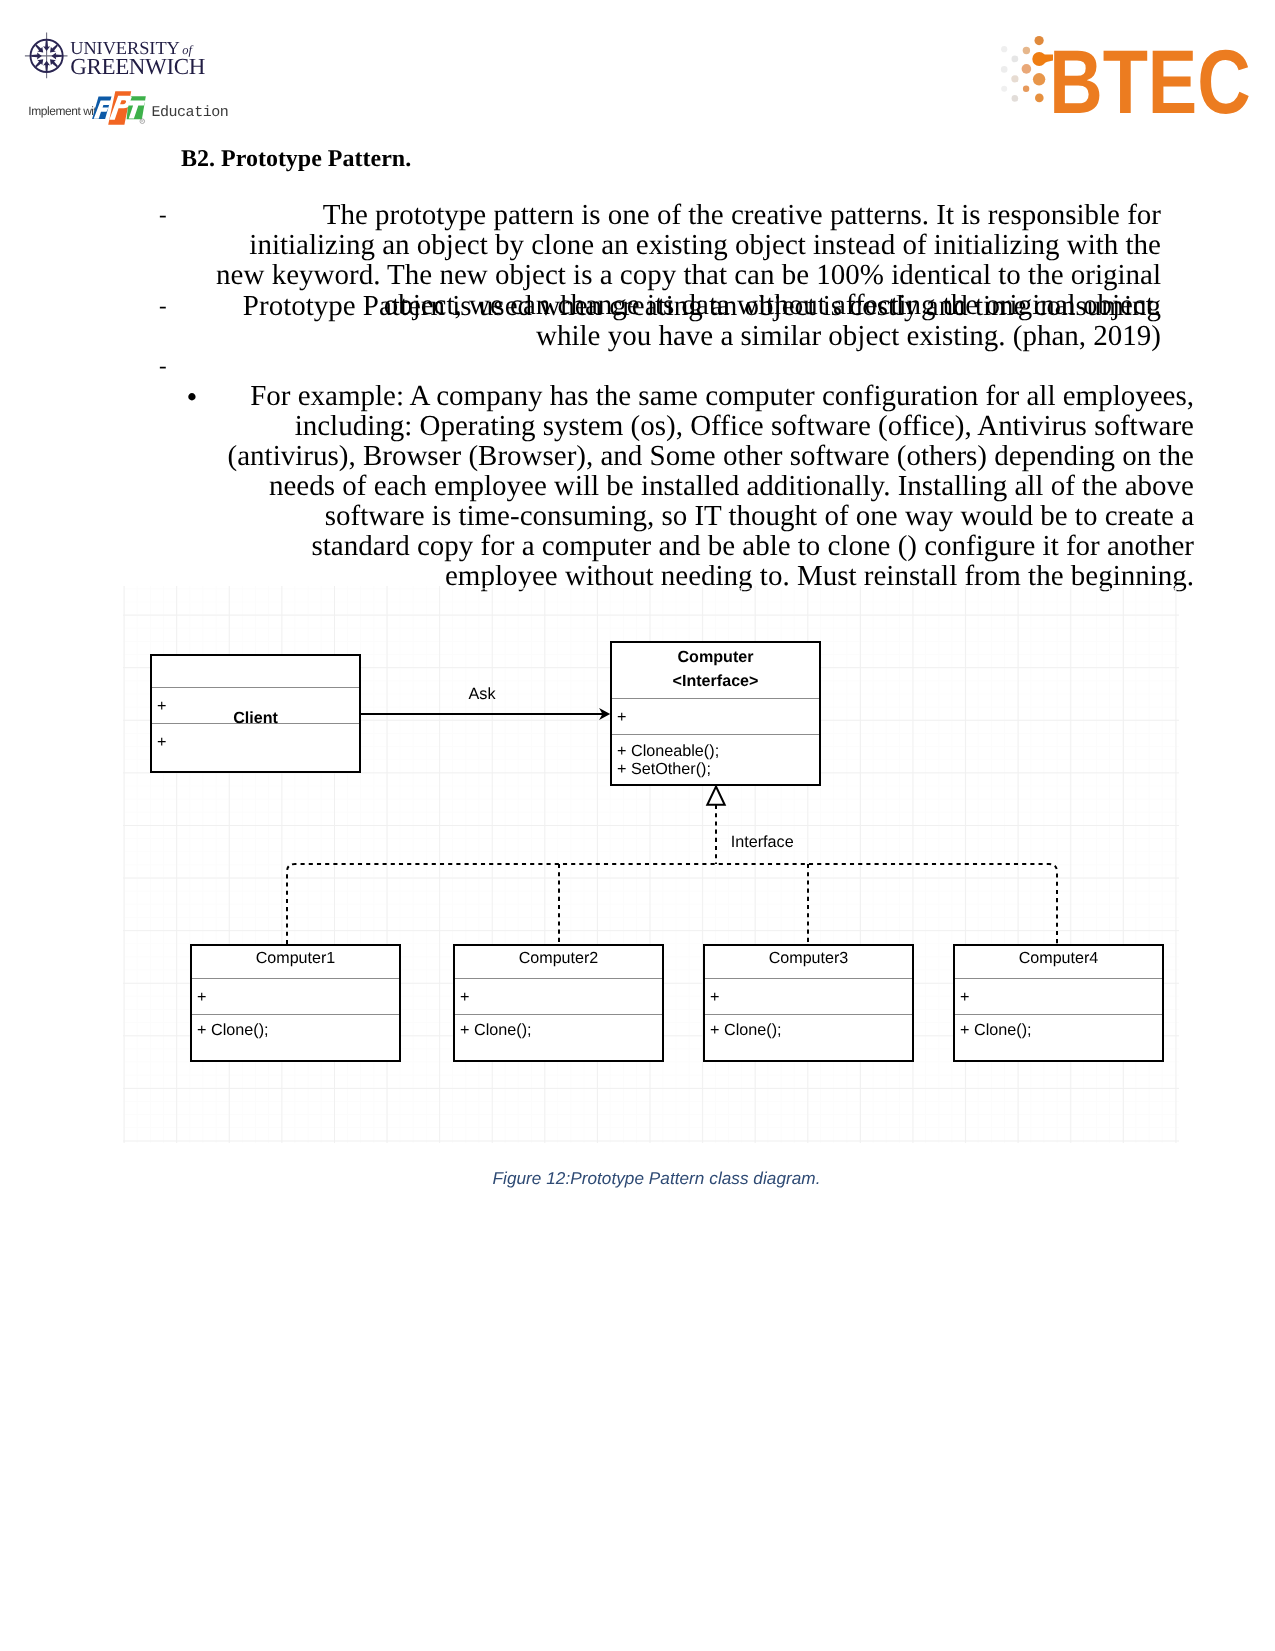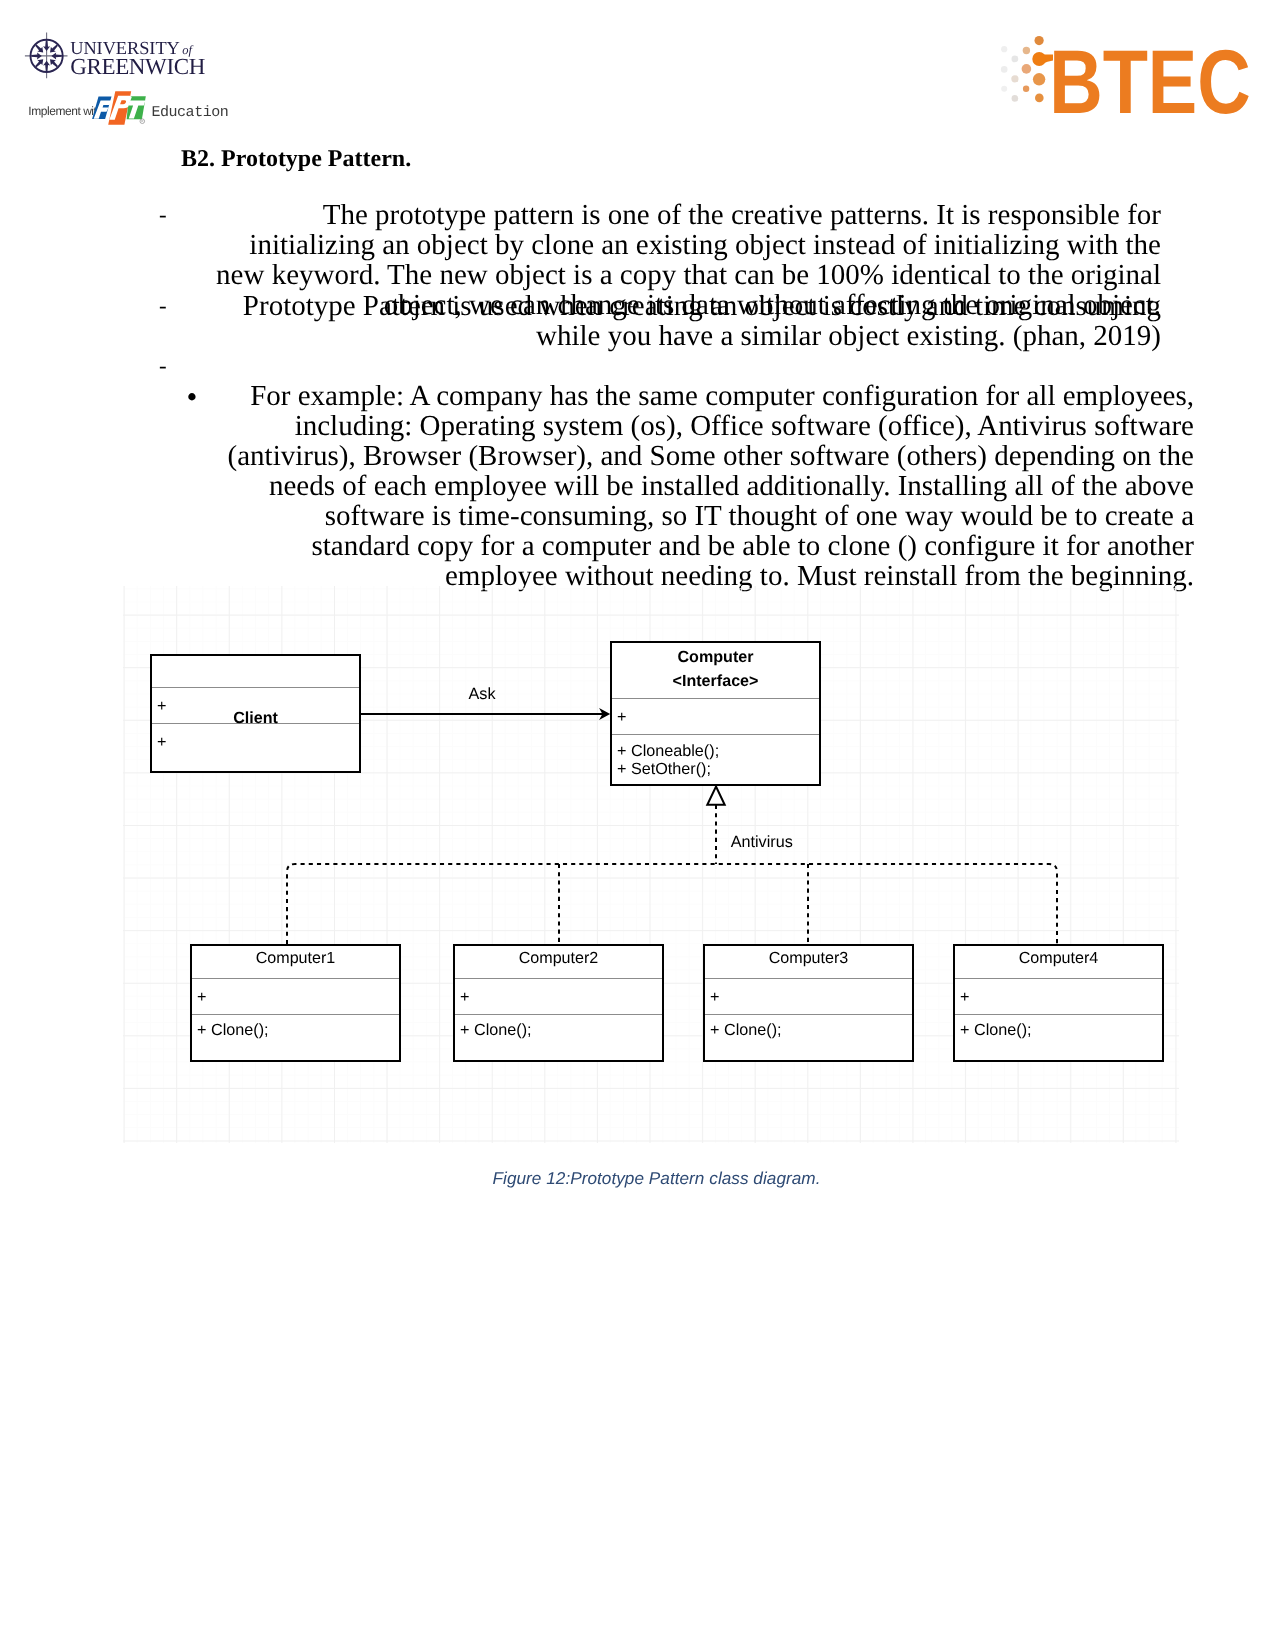--- a/index.html
+++ b/index.html
@@ -178,21 +178,21 @@
       <polygon points="487.2,128 476.1,122.1 479.4,128 476.1,133.9" fill="#000"></polygon>
 
       <polygon points="593,200.5 601.7,218.7 584.3,218.7" fill="#fff" stroke="#000" stroke-width="2"></polygon>
       <path d="M593,219 V278" stroke="#000" stroke-width="2" stroke-dasharray="4.1 4.1" fill="none"></path>
       <path d="M164,358 V286 Q164,278 172,278 H926 Q934,278 934,286 V358" stroke="#000" stroke-width="2" stroke-dasharray="4.1 4.1" fill="none"></path>
       <path d="M436,278 V358" stroke="#000" stroke-width="2" stroke-dasharray="4.1 4.1" fill="none"></path>
       <path d="M685,278 V358" stroke="#000" stroke-width="2" stroke-dasharray="4.1 4.1" fill="none"></path>
     </svg>
 
     <div class="lbl" style="left:345.5px;top:99.3px;">Ask</div>
-    <div class="lbl" style="left:607.7px;top:246.8px;">Antivirus</div>
+    <div class="lbl" style="left:607.7px;top:246.8px;">Interface</div>
 
     <div class="uml" style="left:27px;top:68px;width:211px;height:119px;">
       <div class="hr" style="top:31px;"></div>
       <div class="hr" style="top:67px;"></div>
       <div class="ttl" style="top:13px;margin-top:40px;">Client</div>
       <div class="mm" style="top:41.2px;">+</div>
       <div class="mm" style="top:77.2px;">+</div>
     </div>
 
     <div class="uml" style="left:487px;top:55px;width:211px;height:145px;padding-left:40px;">

